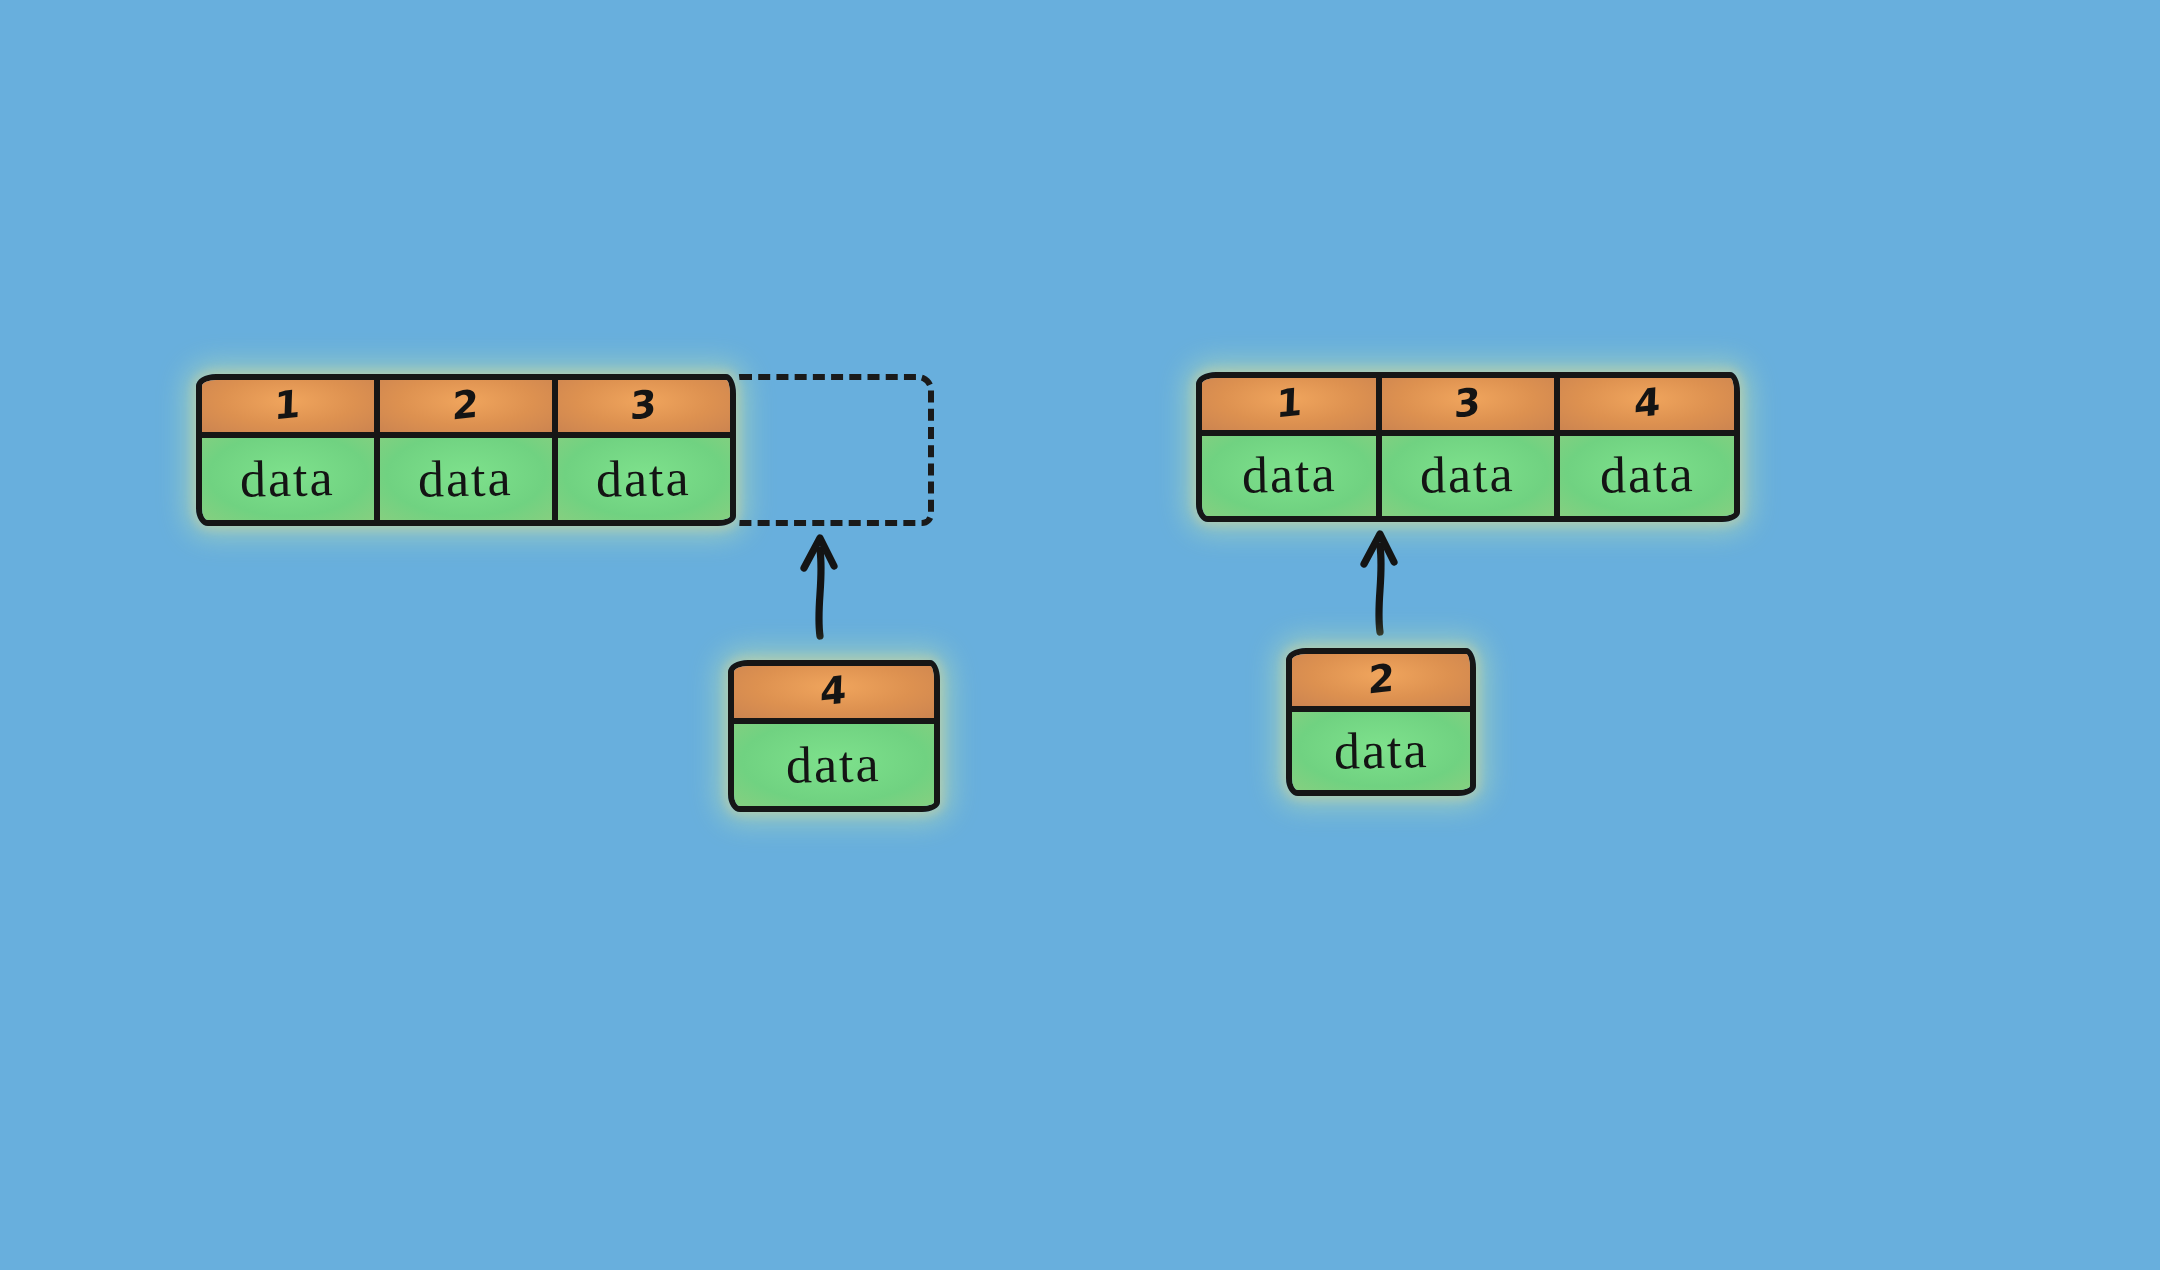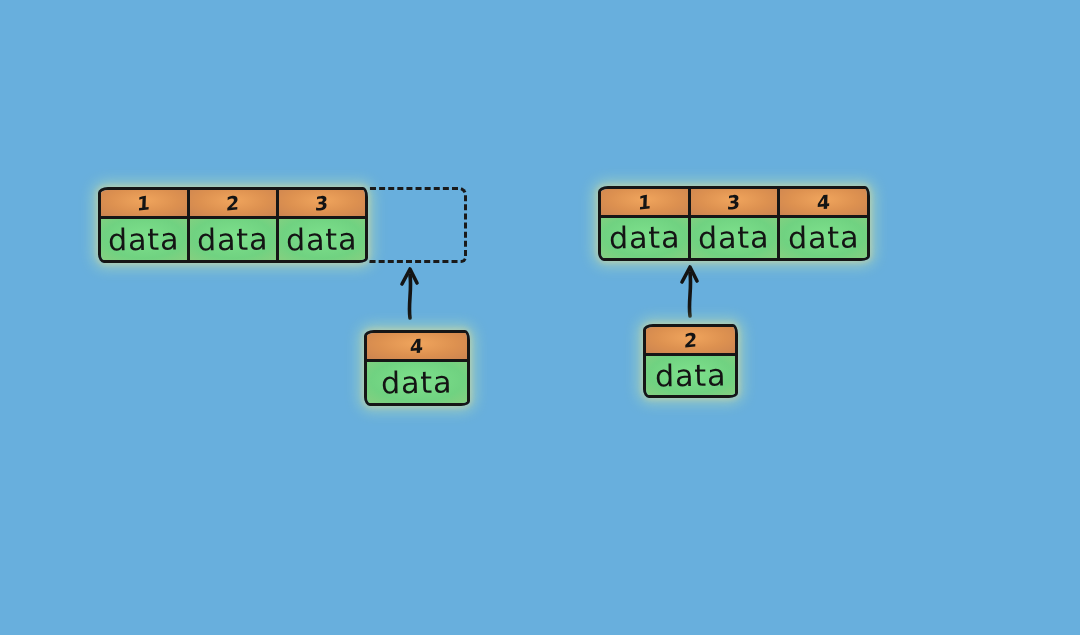--- a/index.html
+++ b/index.html
@@ -50,22 +50,23 @@
     transform: rotate(-6deg) skewX(-8deg);
     line-height: 1;
   }
   .cell-body {
     flex: 1;
     background: radial-gradient(ellipse at 50% 45%, #7ee18c 0%, #70d281 65%, #86cf80 100%);
     display: flex;
     align-items: center;
     justify-content: center;
     color: #141414;
-    font-size: 30px;
+    font-size: 26px;
     letter-spacing: 1px;
+    font-family: Liberation Serif, serif;
   }
   .cell-body .val {
     display: inline-block;
     transform: rotate(-1deg);
     line-height: 1;
   }
   .empty-slot {
     position: absolute;
     box-sizing: border-box;
     border: 3px dashed #1a1a1a;

